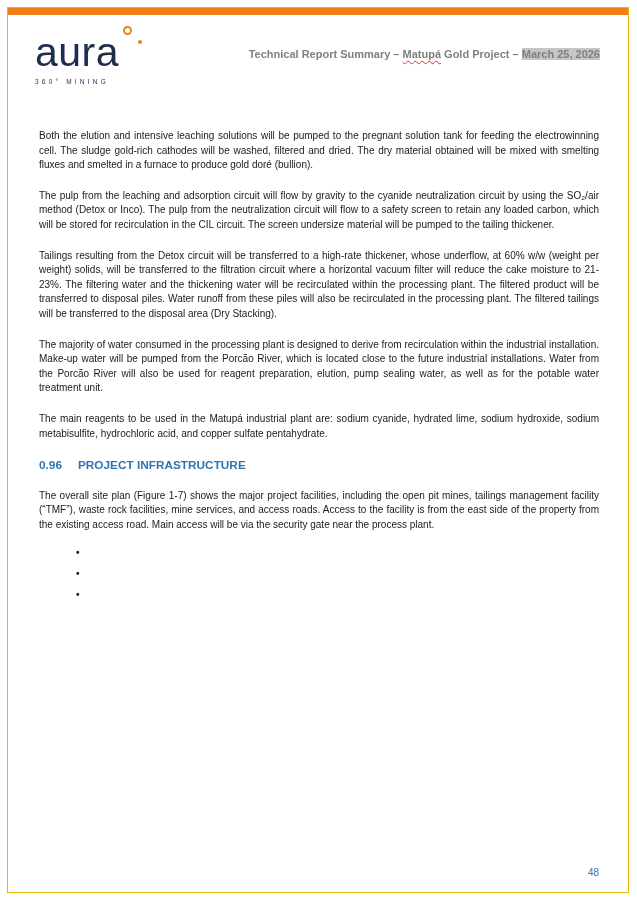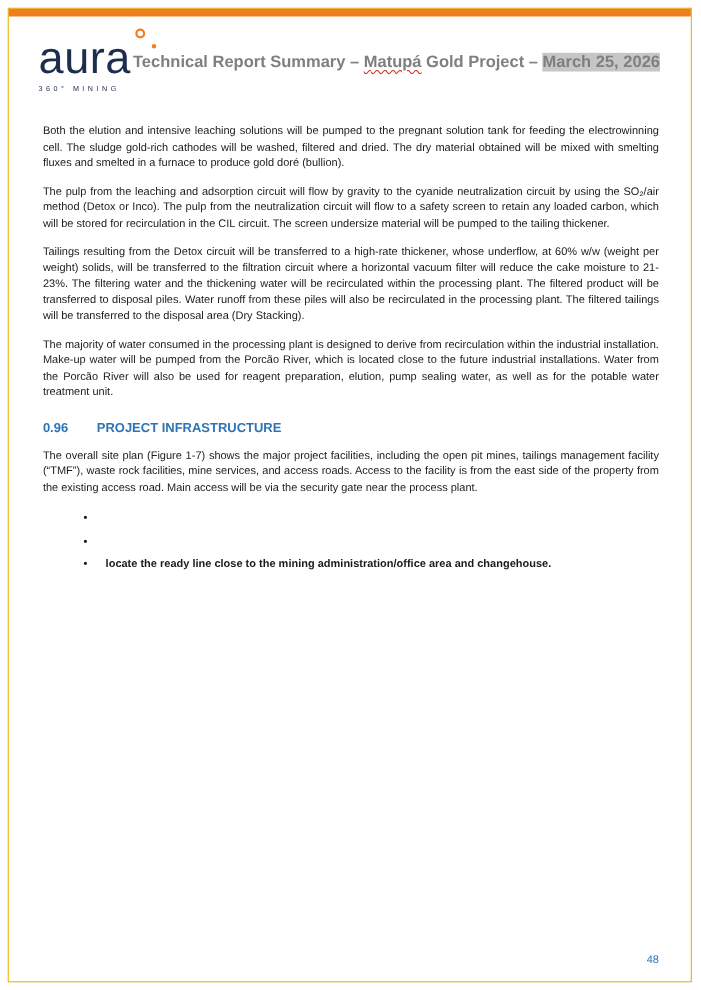--- a/index.html
+++ b/index.html
@@ -69,21 +69,21 @@
     margin-top: 6px;
     font-size: 6.5px;
     letter-spacing: 3.2px;
     color: #1D2D4E;
   }
   
   .header-title {
     position: absolute;
     top: 40px;
     right: 28px;
-    font-size: 15px;
+    font-size: 11px;
     font-weight: bold;
     color: #7F7F7F;
     white-space: nowrap;
   }
   .squiggle {
     text-decoration: underline wavy #d03a2b;
     text-decoration-thickness: 1px;
     text-underline-offset: 2px;
   }
   .highlight {
@@ -94,31 +94,31 @@
     position: absolute;
     left: 31px;
     right: 29px;
     top: 105px;
     text-align: justify;
     font-size: 10px;
     line-height: 14.6px;
     color: #1a1a1a;
   }
   .content p {
-    margin: 0 0 11px 0;
+    margin: 16px 0 11px 0;
   }
   .section-heading {
     margin: 17px 0 11px 0;
     font-size: 11.8px;
     font-weight: bold;
     color: #2E74B5;
     text-align: left;
   }
   .section-heading .sec-title {
-    margin-left: 26px;
+    margin-left: 16px;
   }
   ul.bullets {
     margin: 14px 0 0 0;
     padding: 0;
     list-style: none;
     text-align: left;
   }
   ul.bullets li {
     display: flex;
     padding-left: 37px;
@@ -158,37 +158,37 @@
 
     <div class="header-title">
       <span>Technical Report Summary – </span><span class="squiggle">Matupá</span><span> Gold Project – </span><span class="highlight">March 25, 2026</span>
     </div>
 
     <div class="content">
       <p>Both the elution and intensive leaching solutions will be pumped to the pregnant solution tank for feeding the electrowinning cell. The sludge gold-rich cathodes will be washed, filtered and dried. The dry material obtained will be mixed with smelting fluxes and smelted in a furnace to produce gold doré (bullion).</p>
       <p>The pulp from the leaching and adsorption circuit will flow by gravity to the cyanide neutralization circuit by using the SO₂/air method (Detox or Inco). The pulp from the neutralization circuit will flow to a safety screen to retain any loaded carbon, which will be stored for recirculation in the CIL circuit. The screen undersize material will be pumped to the tailing thickener.</p>
       <p>Tailings resulting from the Detox circuit will be transferred to a high-rate thickener, whose underflow, at 60% w/w (weight per weight) solids, will be transferred to the filtration circuit where a horizontal vacuum filter will reduce the cake moisture to 21-23%. The filtering water and the thickening water will be recirculated within the processing plant. The filtered product will be transferred to disposal piles. Water runoff from these piles will also be recirculated in the processing plant. The filtered tailings will be transferred to the disposal area (Dry Stacking).</p>
       <p>The majority of water consumed in the processing plant is designed to derive from recirculation within the industrial installation. Make-up water will be pumped from the Porcão River, which is located close to the future industrial installations. Water from the Porcão River will also be used for reagent preparation, elution, pump sealing water, as well as for the potable water treatment unit.</p>
+      <p>The main reagents to be used in the Matupá industrial plant are: sodium cyanide, hydrated lime, sodium hydroxide, sodium metabisulfite, hydrochloric acid, and copper sulfate pentahydrate.</p>
 
       <h2 class="section-heading">
         <span class="sec-number">0.96</span><span class="sec-title">PROJECT INFRASTRUCTURE</span>
       </h2>
 
       <p>The overall site plan (Figure 1-7) shows the major project facilities, including the open pit mines, tailings management facility (“TMF”), waste rock facilities, mine services, and access roads. Access to the facility is from the east side of the property from the existing access road. Main access will be via the security gate near the process plant.</p>
 
       <ul class="bullets">
         <li>
           <span class="bullet-dot">•</span>
         </li>
         <li>
           <span class="bullet-dot">•</span>
         </li>
         <li>
           <span class="bullet-dot">•</span>
-          <span class="bullet-text">locate the ready line close to the mining administration/office area and changehouse.</span>
         </li>
       </ul>
     </div>
 
     <div class="page-number">48</div>
 
   </div>
 </div>
 
 </body></html>

